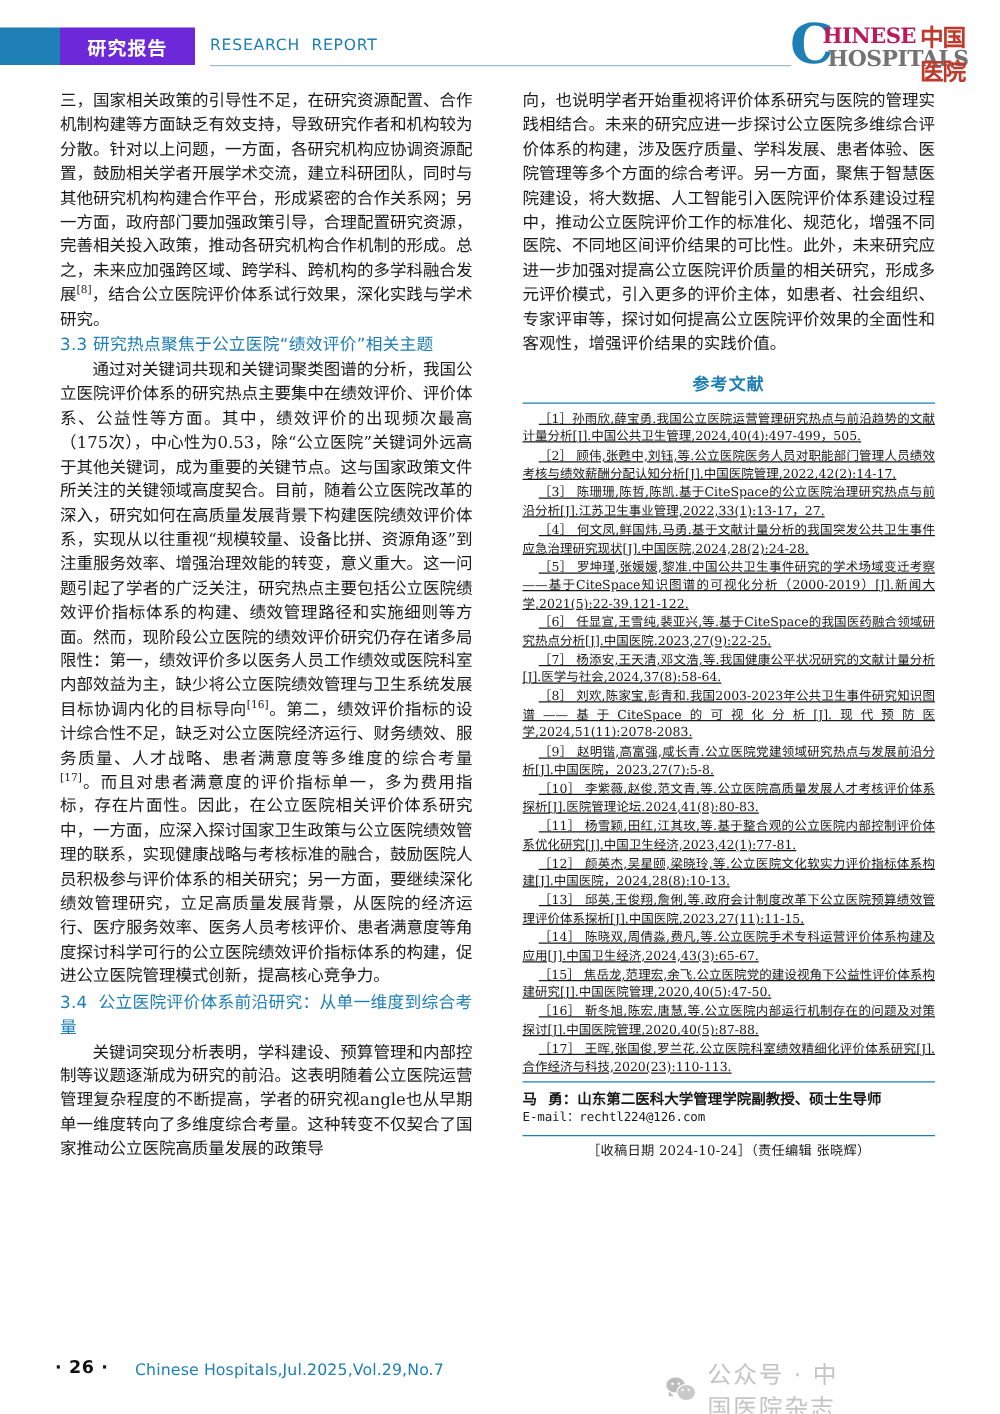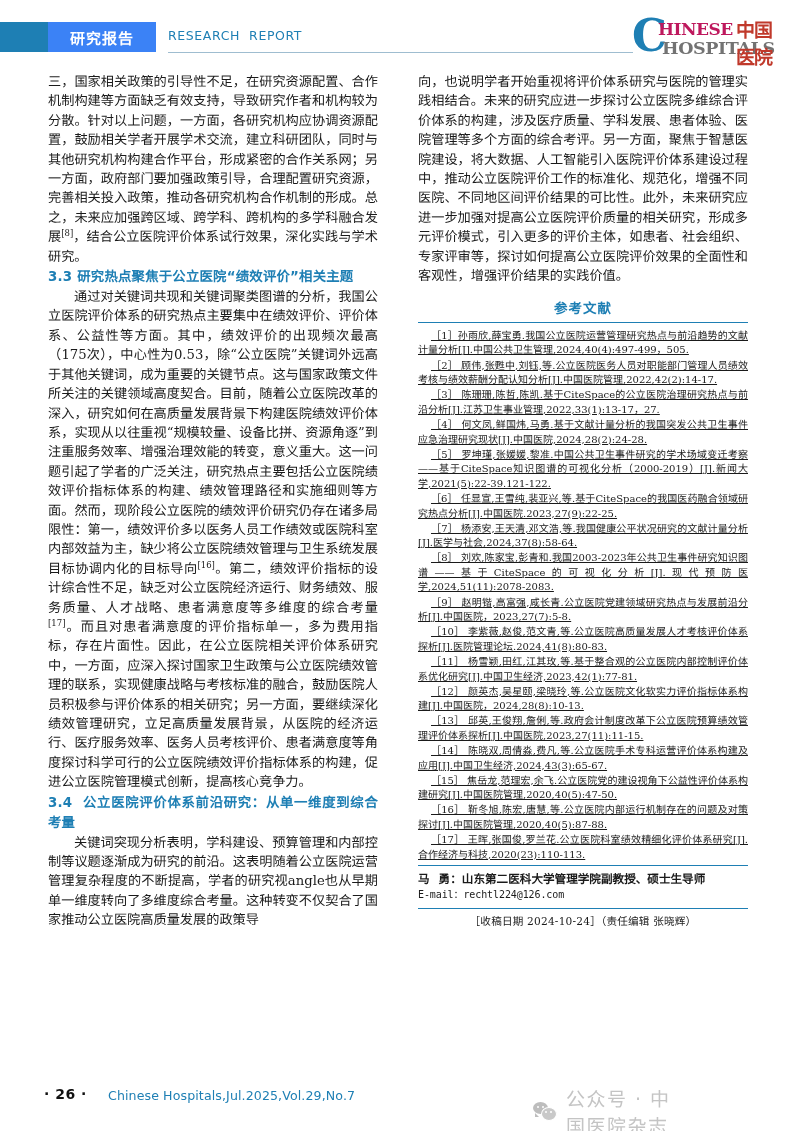--- a/index.html
+++ b/index.html
@@ -24,21 +24,21 @@
     top: 22px;
     width: 800px;
     height: 40px;
   }
   .header-tab {
     position: absolute;
     left: 48px;
     top: 0;
     width: 108px;
     height: 30px;
-    background: #3b82f6;
+    background: #6d28d9;
     color: #ffffff;
     font-family: "DejaVu Sans", "Liberation Sans", sans-serif;
     font-weight: bold;
     font-size: 15px;
     letter-spacing: 1px;
     display: flex;
     align-items: center;
     justify-content: center;
   }
   .header-tab-bar-left {
@@ -133,21 +133,21 @@
   .body-p {
     margin: 0;
     text-indent: 0;
   }
   .body-p.indent { text-indent: 26px; }
 
   .sec-head {
     margin: 1px 0 0 0;
     color: #1e7fb4;
     font-family: "DejaVu Sans", "Liberation Sans", sans-serif;
-    font-weight: bold;
+    font-weight: normal;
     font-size: 13.4px;
     line-height: 20px;
     letter-spacing: 0.2px;
   }
   .sec-head .num { font-family: "DejaVu Sans", "Liberation Sans", sans-serif; }
 
   sup.ref {
     font-size: 8.5px;
     vertical-align: super;
     line-height: 0;

